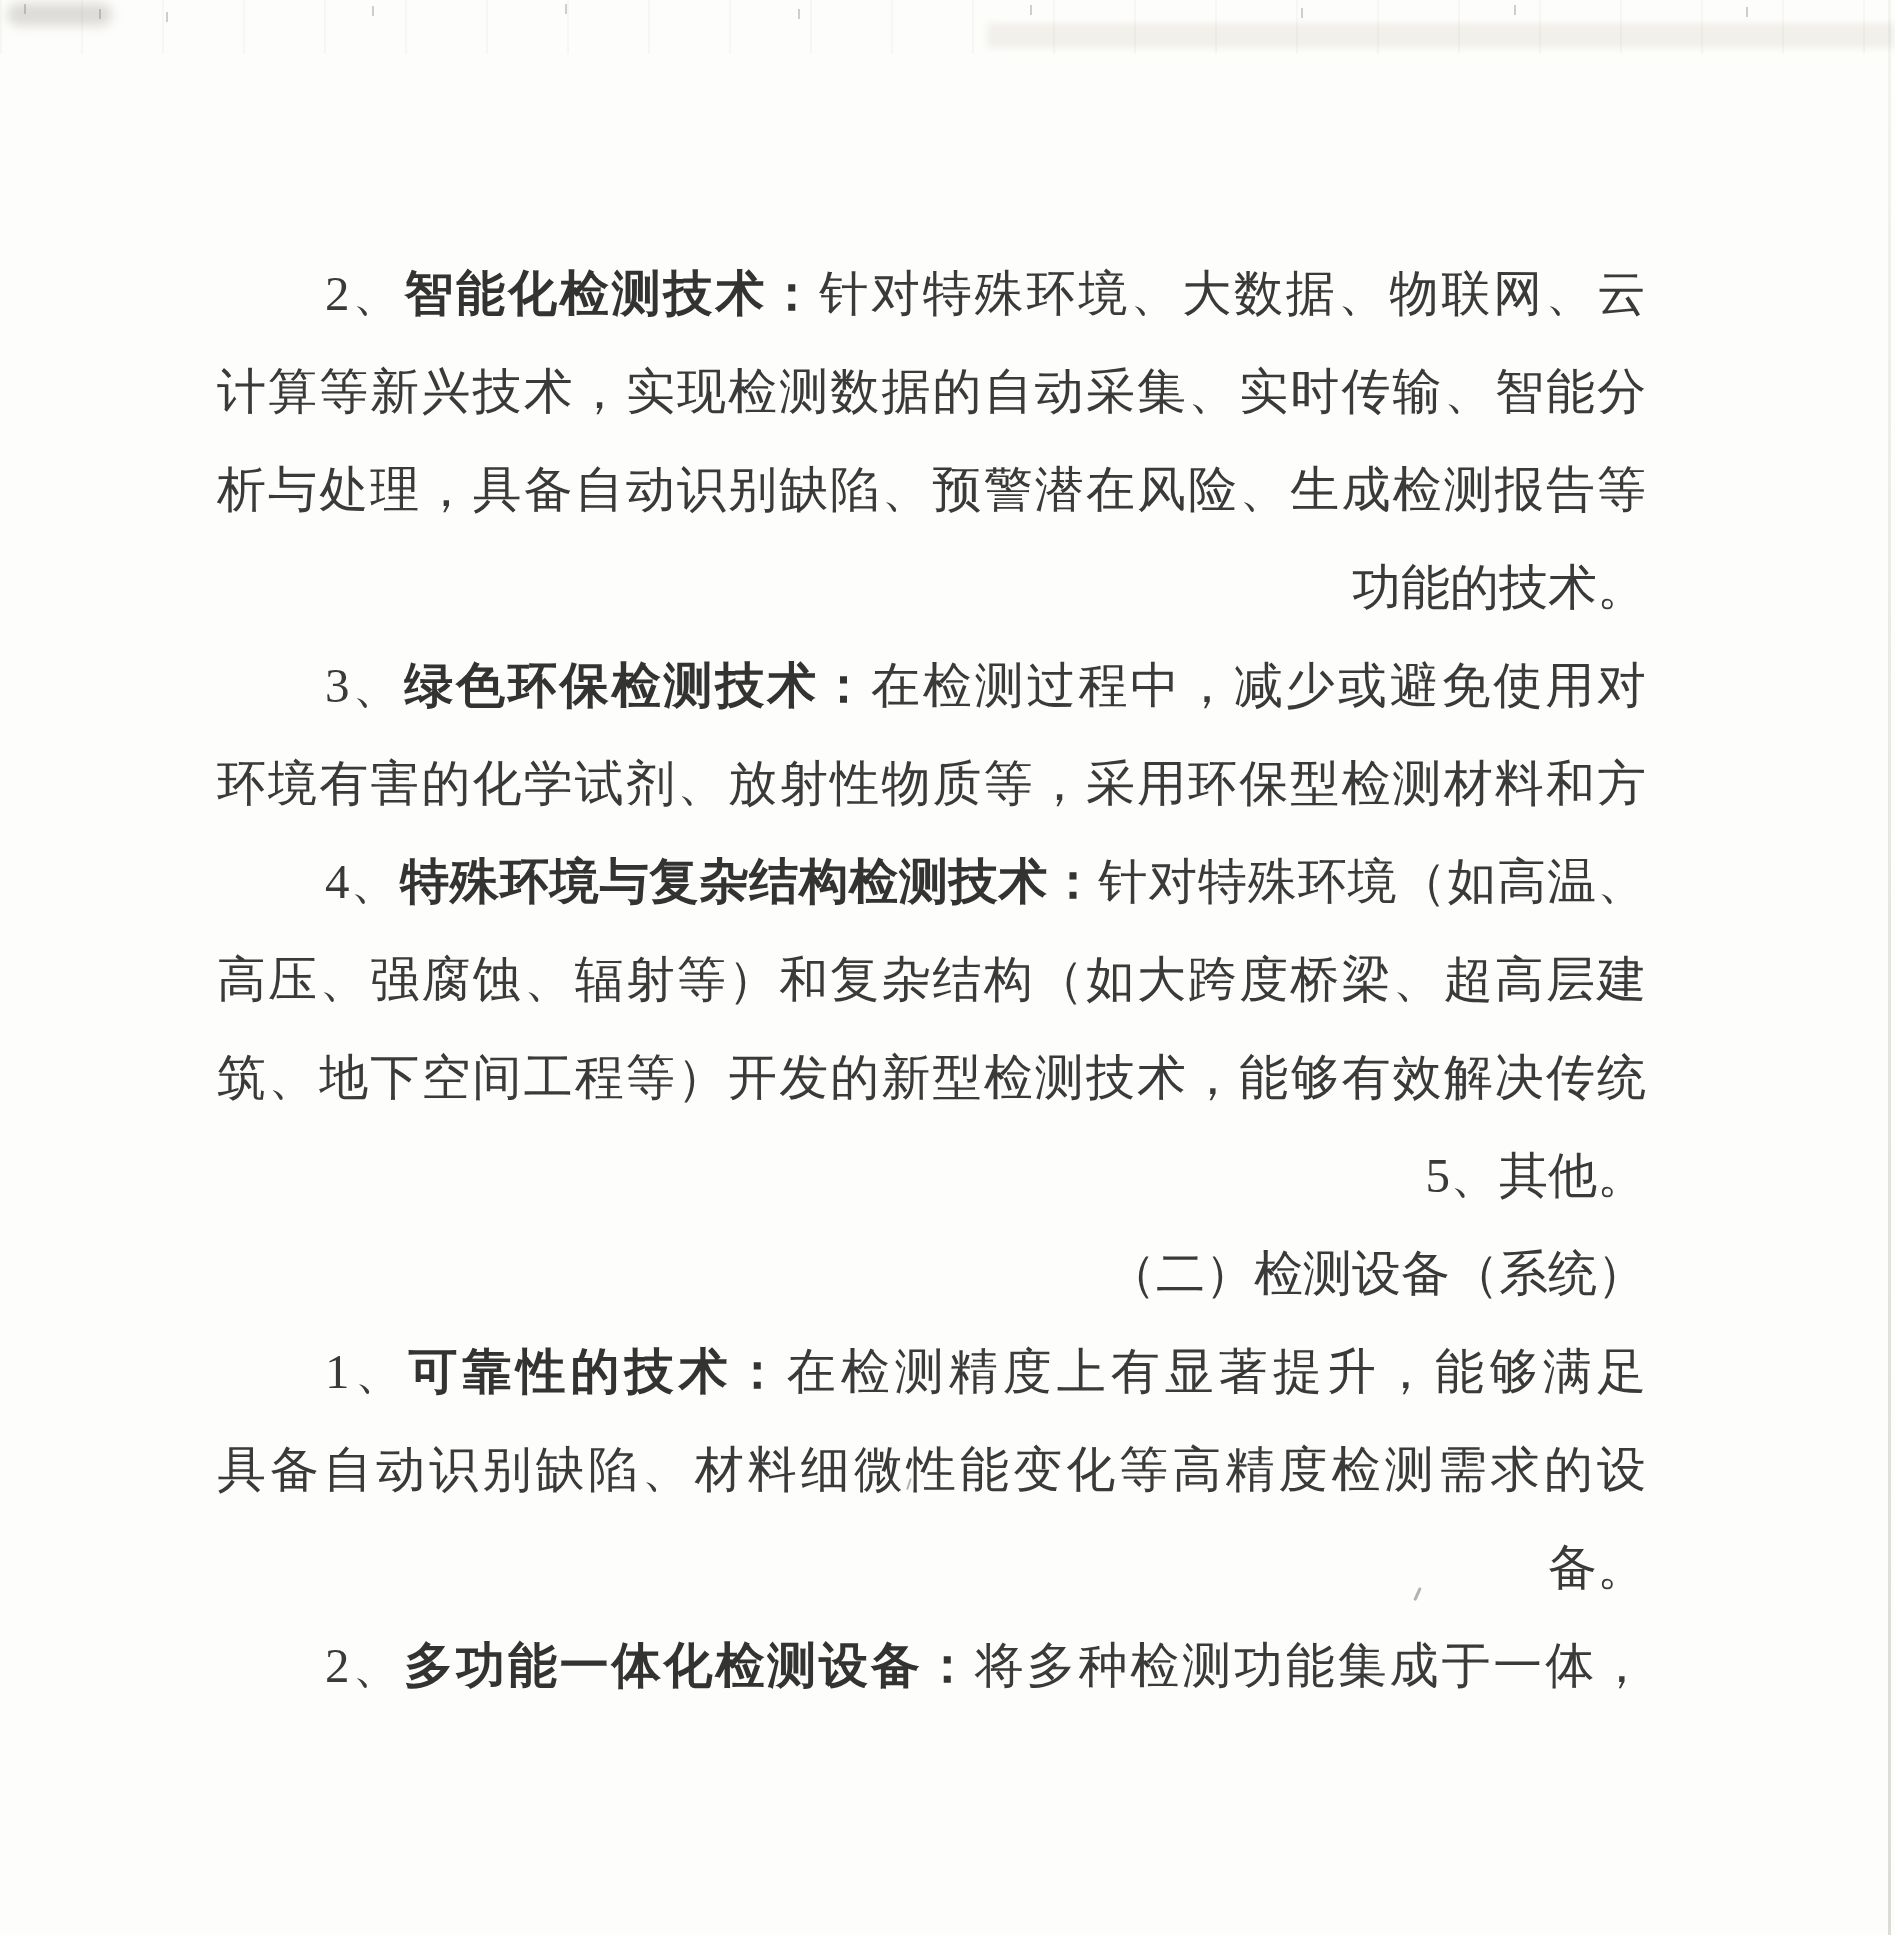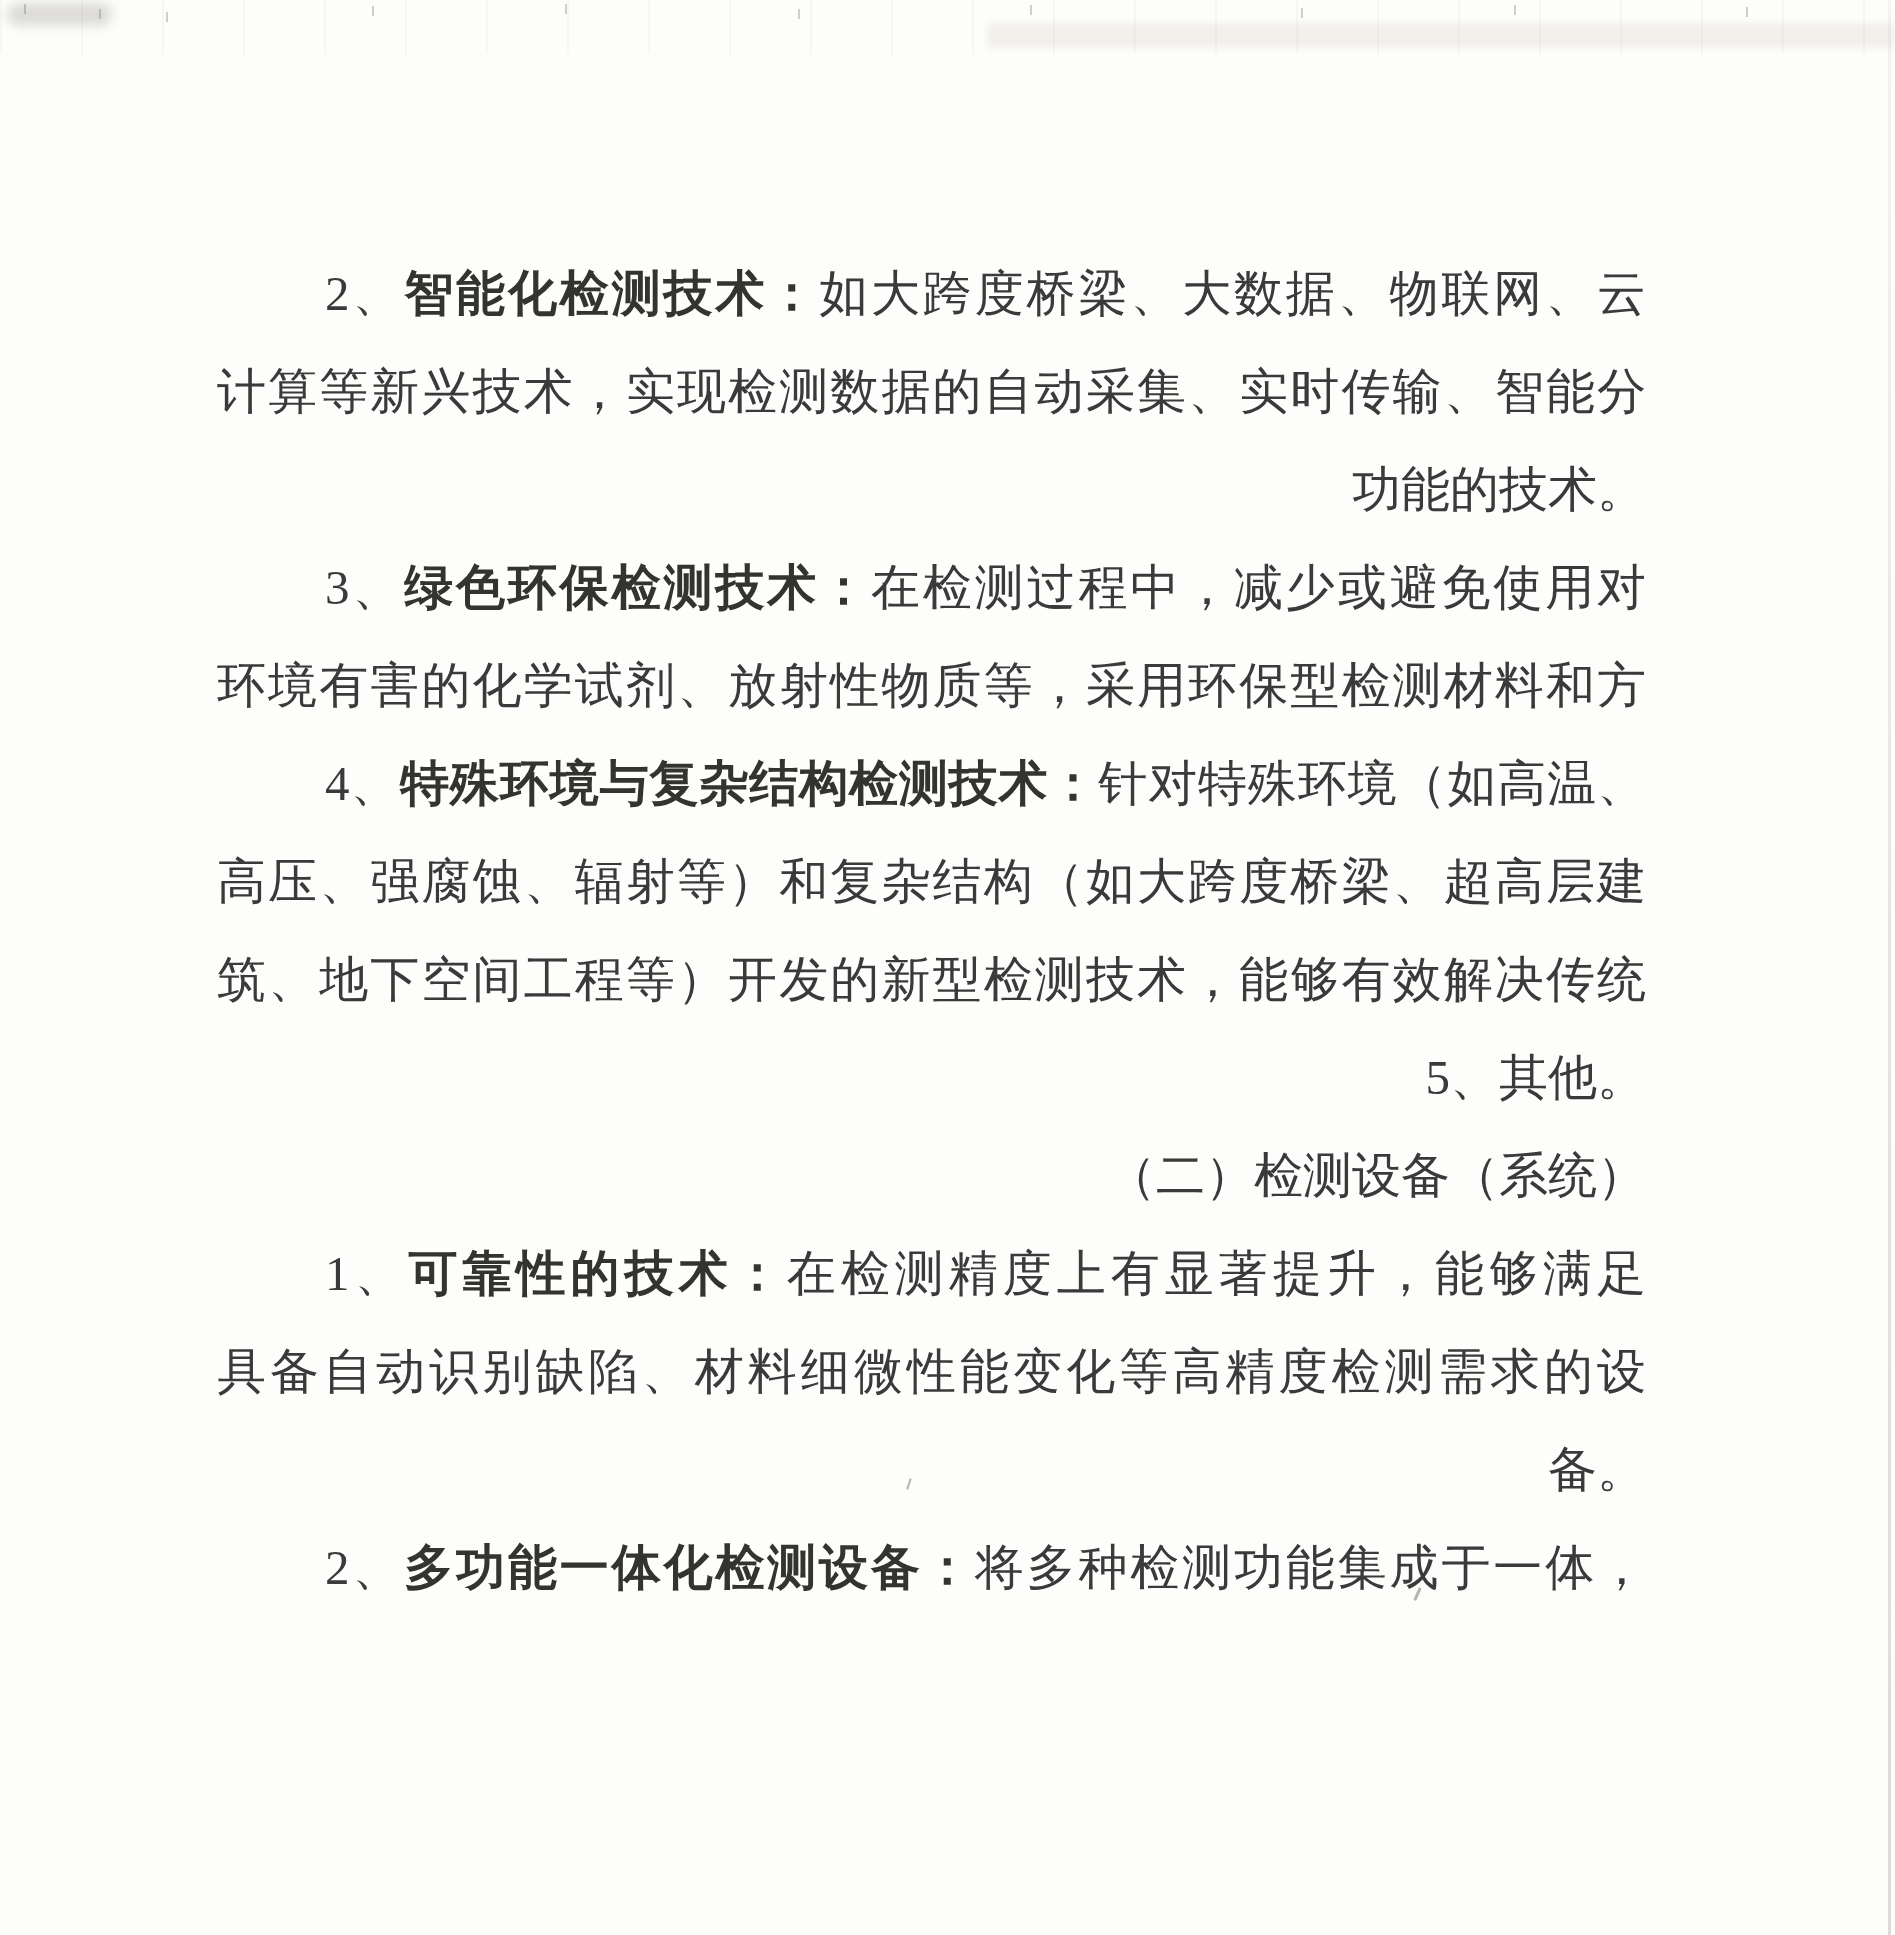--- a/index.html
+++ b/index.html
@@ -108,22 +108,23 @@
   <div class="top-tick" style="left:166px;  top:11.6px;"></div>
   <div class="top-tick" style="left:372px;  top:6.2px;"></div>
   <div class="top-tick" style="left:565px; top:3.9px;"></div>
   <div class="top-tick" style="left:798px; top:9.3px;"></div>
   <div class="top-tick" style="left:1030px; top:5.4px;"></div>
   <div class="top-tick" style="left:1301px; top:7.7px;"></div>
   <div class="top-tick" style="left:1514px; top:4.6px;"></div>
   <div class="top-tick" style="left:1746px; top:7px;"></div>
 
   <div class="text-block" id="text-block" style="color: rgb(58, 58, 58);">
-      <div class="line indent justify"><span>2、</span><span class="b" style="color: rgb(51, 51, 49);">智能化检测技术：</span><span>如大跨度桥梁、大数据、物联网、云</span></div>
+      <div class="line indent justify"><span>2、</span><span class="b" style="color: rgb(51, 51, 49);">智能化检测技术：</span><span>针对特殊环境、大数据、物联网、云</span></div>
       <div class="line justify"><span>计算等新兴技术，实现检测数据的自动采集、实时传输、智能分</span></div>
+      <div class="line justify"><span>析与处理，具备自动识别缺陷、预警潜在风险、生成检测报告等</span></div>
       <div class="line"><span>功能的技术。</span></div>
       <div class="line indent justify"><span>3、</span><span class="b" style="color: rgb(51, 51, 49);">绿色环保检测技术：</span><span>在检测过程中，减少或避免使用对</span></div>
       <div class="line justify"><span>环境有害的化学试剂、放射性物质等，采用环保型检测材料和方</span></div>
       <div class="line indent justify"><span>4、</span><span class="b" style="color: rgb(51, 51, 49);">特殊环境与复杂结构检测技术：</span><span>针对特殊环境（如高温、</span></div>
       <div class="line justify"><span>高压、强腐蚀、辐射等）和复杂结构（如大跨度桥梁、超高层建</span></div>
       <div class="line justify"><span>筑、地下空间工程等）开发的新型检测技术，能够有效解决传统</span></div>
       <div class="line indent"><span>5、其他。</span></div>
       <div class="line indent"><span>（二）检测设备（系统）</span></div>
       <div class="line indent justify"><span>1、</span><span class="b" style="color: rgb(51, 51, 49);">可靠性的技术：</span><span>在检测精度上有显著提升，能够满足</span></div>
       <div class="line justify"><span>具备自动识别缺陷、材料细微性能变化等高精度检测需求的设</span></div>

